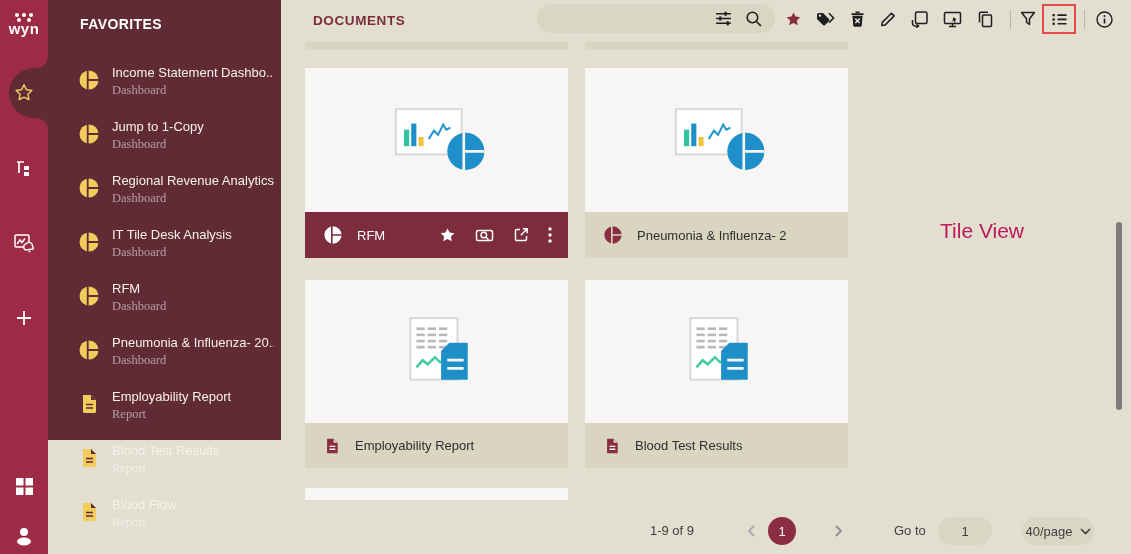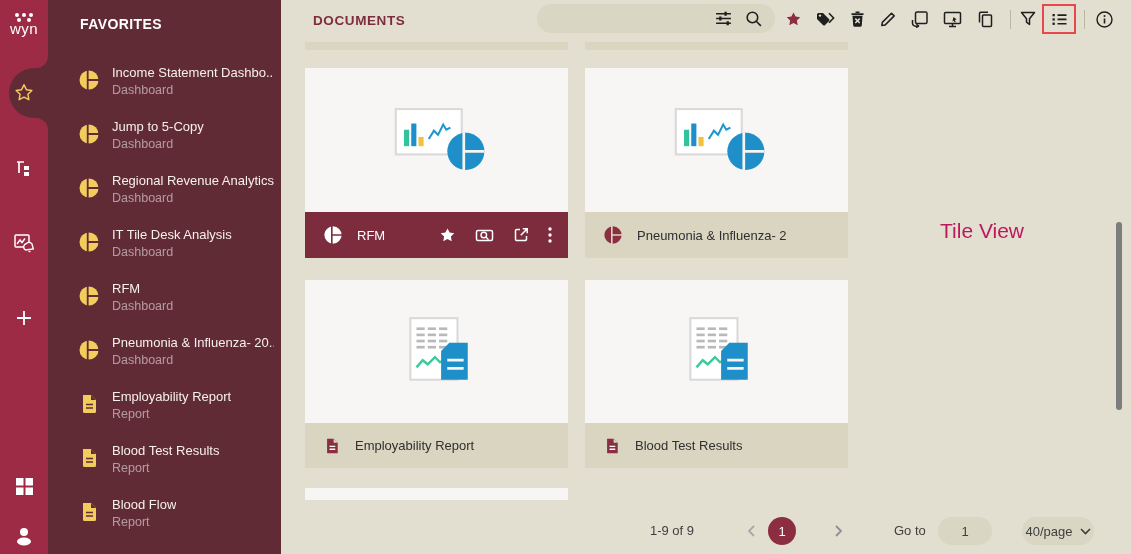--- a/index.html
+++ b/index.html
@@ -6,34 +6,34 @@
   html,body { width:1131px; height:554px; overflow:hidden; background:#e2dfd0;
               font-family:"Liberation Sans", sans-serif; }
 
   
   .rail { position:absolute; left:0; top:0; width:48px; height:554px; background:#9e2b45; z-index:5; }
   .logo { position:absolute; left:0; top:0; width:48px; height:48px; display:flex; flex-direction:column;
           align-items:center; justify-content:center; color:#fff; }
   .logo .dots { display:flex; gap:3px; margin-bottom:0px; }
   .logo .dots.r2 { gap:6px; margin-top:1px; }
   .logo .dot { width:4px; height:4px; border-radius:50%; background:#fff; }
-  .logo .word { font-size:15px; font-weight:400; letter-spacing:.5px; line-height:13px; }
+  .logo .word { font-size:15px; font-weight:700; letter-spacing:.5px; line-height:13px; }
   .rail-item { position:absolute; left:0; width:48px; height:44px; display:flex; align-items:center;
                justify-content:center; color:#fff; cursor:pointer; z-index:7; }
   .rail-tab { position:absolute; right:0; top:56px; z-index:6; }
 
   
-  .panel { position:absolute; left:48px; top:0; width:233px; height:554px; background:#612b36; z-index:4; }
+  .panel { position:absolute; left:48px; top:0; width:233px; height:440px; background:#612b36; z-index:4; }
   .panel-header { position:absolute; left:32px; top:16px; color:#fff; font-size:14px; font-weight:700;
                   letter-spacing:.4px; }
   .fav-item { position:absolute; left:0; width:233px; height:54px; cursor:pointer; }
   .fav-icon { position:absolute; left:30px; top:11px; width:22px; height:22px; }
   .fav-title { position:absolute; left:64px; top:7px; color:#f6f1ea; font-size:13px; white-space:nowrap;
                max-width:162px; overflow:hidden; }
-  .fav-sub { position:absolute; left:64px; top:25px; color:rgba(255,255,255,.52); font-size:12.5px; }
+  .fav-sub { position:absolute; left:64px; top:25px; color:rgba(255,255,255,.52); font-size:12.5px;font-family:Liberation Serif, serif; }
 
   
   .main { position:absolute; left:281px; top:0; width:1012px; height:554px; background:#e2dfd0; }
   .doc-title { position:absolute; left:32px; top:13px; color:#7c2d3d; font-size:13.5px; font-weight:700;
                letter-spacing:.6px; }
   .search-pill { position:absolute; left:256px; top:4px; width:238px; height:29px; border-radius:15px;
                  background:#d9d6c3; }
   .search-pill input { position:absolute; left:14px; top:0; width:160px; height:29px; border:none;
                  background:transparent; outline:none; font-size:13px; color:#333;
                  font-family:"Liberation Sans",sans-serif; }
@@ -152,21 +152,21 @@
         <path d="M9.7,1 V21 M9.7,11 H21" stroke="#612b36" stroke-width="1.8" fill="none"></path>
       </svg>
     <div class="fav-title">Income Statement Dashbo...</div>
     <div class="fav-sub">Dashboard</div>
   </div>
   <div class="fav-item" style="top:112px">
     <svg class="fav-icon" viewBox="0 0 22 22">
         <circle cx="11" cy="11" r="9.5" fill="#f2cd5e"></circle>
         <path d="M9.7,1 V21 M9.7,11 H21" stroke="#612b36" stroke-width="1.8" fill="none"></path>
       </svg>
-    <div class="fav-title">Jump to 5-Copy</div>
+    <div class="fav-title">Jump to 1-Copy</div>
     <div class="fav-sub">Dashboard</div>
   </div>
   <div class="fav-item" style="top:166px">
     <svg class="fav-icon" viewBox="0 0 22 22">
         <circle cx="11" cy="11" r="9.5" fill="#f2cd5e"></circle>
         <path d="M9.7,1 V21 M9.7,11 H21" stroke="#612b36" stroke-width="1.8" fill="none"></path>
       </svg>
     <div class="fav-title">Regional Revenue Analytics</div>
     <div class="fav-sub">Dashboard</div>
   </div>

